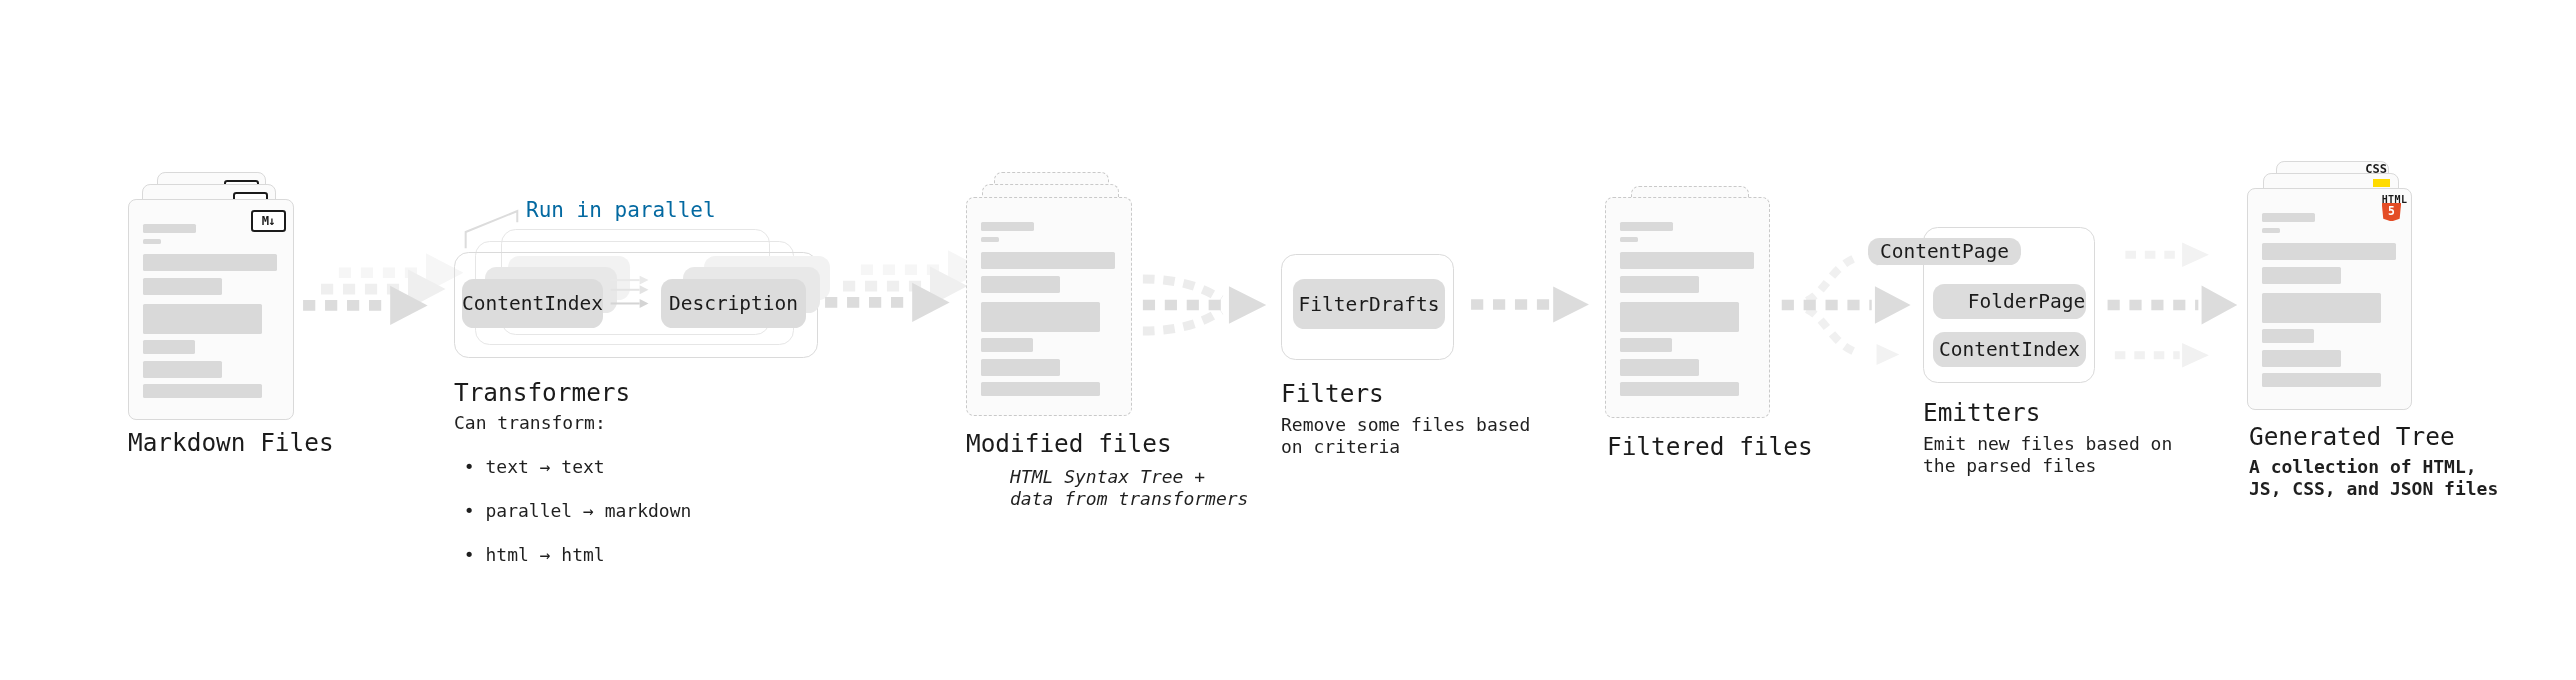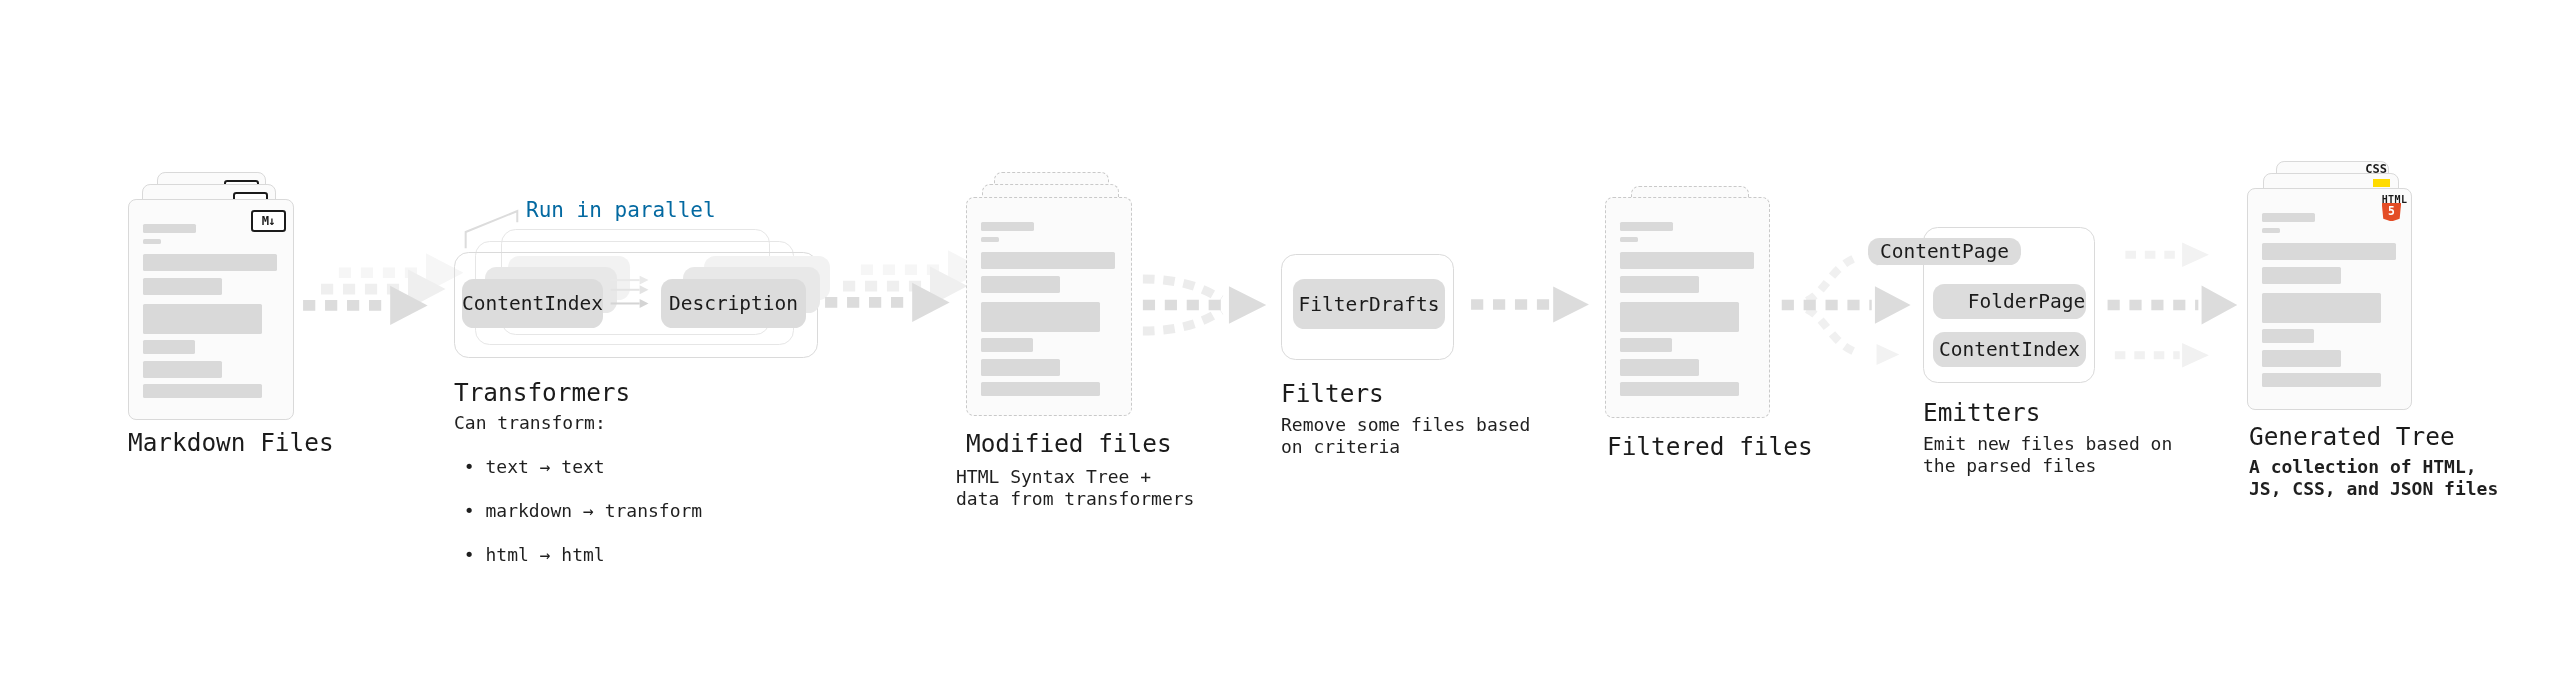--- a/index.html
+++ b/index.html
@@ -117,21 +117,21 @@
       <line x1="2" y1="22" x2="38" y2="22" stroke="#e3e3e3" stroke-width="2.5"></line>
         <polygon points="38,16.5 49,22 38,27.5" fill="#e3e3e3"></polygon>
       <line x1="2" y1="39" x2="38" y2="39" stroke="#d4d4d4" stroke-width="2.5"></line>
         <polygon points="38,33.5 49,39 38,44.5" fill="#d4d4d4"></polygon>
     </svg>
 
     <div class="h1" style="left:454px;top:379px;">Transformers</div>
     <div class="desc" style="left:454px;top:412px;">Can transform:</div>
     <div class="desc items" style="left:454px;top:434px;">
       <div>• text → text</div>
-      <div>• markdown → transform</div>
+      <div>• parallel → markdown</div>
       <div>• html → html</div>
     </div>
   </div>
 
   <svg class="abs" style="left:821px;top:225px;" width="175" height="110" viewBox="0 0 215 135">
     <g transform="translate(44,-40)">
         <line x1="5" y1="95" x2="112" y2="95" stroke="#f6f6f6" stroke-width="13" stroke-dasharray="15 12"></line>
         <polygon points="112,71 158,95 112,119" fill="#f6f6f6"></polygon>
       </g>
     <g transform="translate(22,-20)">
@@ -151,21 +151,21 @@
           <i class="b2"></i>
           <i class="b3"></i>
           <i class="b4"></i>
           <i class="b5"></i>
           <i class="b6"></i>
           <i class="b7"></i>
           <i class="b8"></i>
       </div>
     </div>
     <div class="h1" style="left:966px;top:430px;">Modified files</div>
-    <div class="desc" style="left:956px;top:466px;">HTML Syntax Tree +
+    <div class="desc" style="left:1010px;top:466px;font-style:italic;">HTML Syntax Tree +
 data from transformers</div>
   </div>
 
   <svg class="abs" style="left:1138px;top:252px;" width="138" height="106" viewBox="0 0 170 130">
     <path d="M6,33 Q66,33 102,58" fill="none" stroke="#ececec" stroke-width="11" stroke-dasharray="14 11"></path>
     <path d="M6,97 Q66,97 102,72" fill="none" stroke="#ececec" stroke-width="11" stroke-dasharray="14 11"></path>
     <line x1="6" y1="65" x2="108" y2="65" stroke="#dcdcdc" stroke-width="13" stroke-dasharray="15 12"></line>
     <polygon points="112,42 158,65 112,88" fill="#dcdcdc"></polygon>
   </svg>
 

